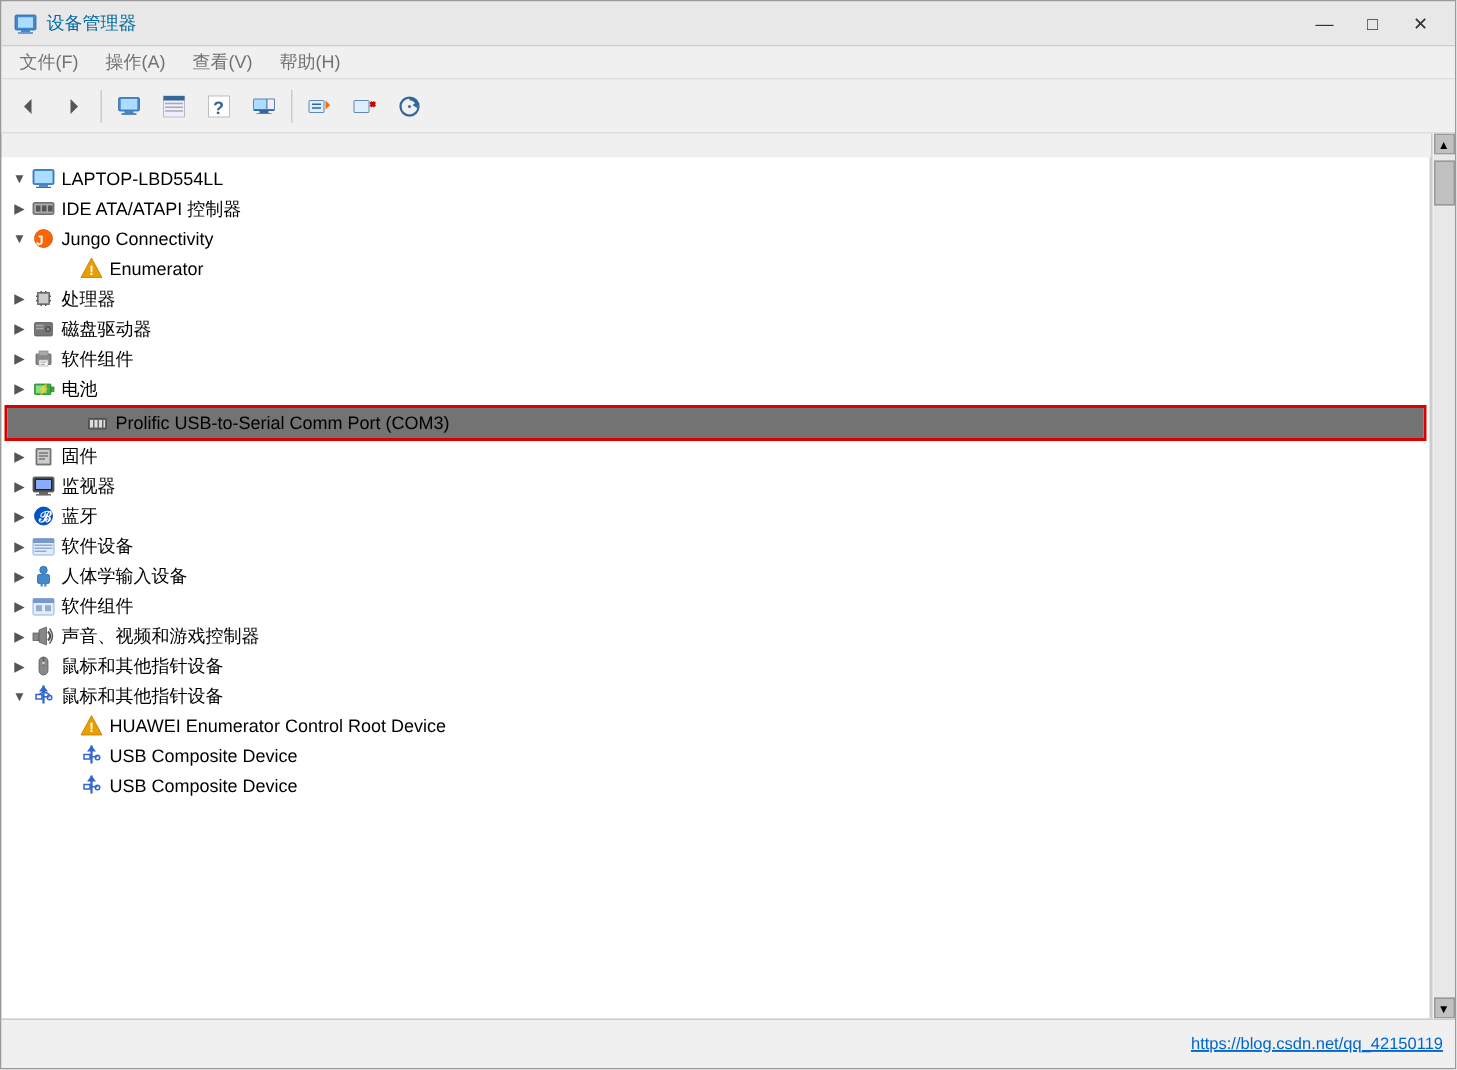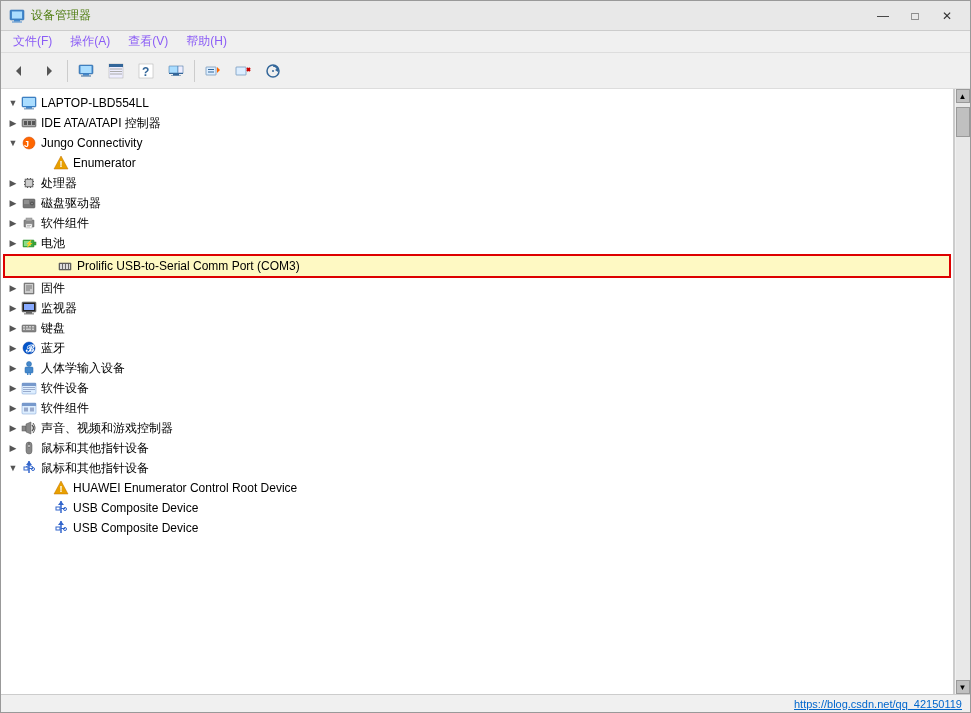--- a/index.html
+++ b/index.html
@@ -31,21 +31,21 @@
       border-bottom: 1px solid #ccc;
       justify-content: space-between;
     }
     .title-bar-left {
       display: flex;
       align-items: center;
       gap: 6px;
     }
     .title-text {
       font-size: 12px;
-      color: #4d7c0f;
+      color: #0369a1;
     }
     .title-bar-controls {
       display: flex;
       gap: 2px;
     }
     .title-btn {
       width: 30px;
       height: 20px;
       background: transparent;
       border: none;
@@ -64,21 +64,21 @@
       display: flex;
       align-items: center;
       padding: 0 4px;
       border-bottom: 1px solid #ddd;
       gap: 2px;
     }
     .menu-item {
       padding: 2px 8px;
       font-size: 12px;
       cursor: pointer;
-      color: #8b5cf6;
+      color: #737373;
     }
 
     
     .toolbar {
       height: 36px;
       background: #f0f0f0;
       display: flex;
       align-items: center;
       padding: 0 4px;
       border-bottom: 1px solid #ddd;
@@ -109,20 +109,21 @@
       overflow: hidden;
     }
 
     
     .tree-panel {
       flex: 1;
       background: #fff;
       overflow-y: auto;
       padding: 4px 0;
       border-right: 1px solid #ccc;
+      margin-top: 16px;
     }
 
     
     .tree-panel::-webkit-scrollbar { width: 16px; }
     .tree-panel::-webkit-scrollbar-track { background: #f0f0f0; }
     .tree-panel::-webkit-scrollbar-thumb { background: #c0c0c0; border: 1px solid #999; }
 
     .tree-item {
       display: flex;
       align-items: center;
@@ -163,21 +164,21 @@
       font-size: 12px;
     }
 
     
     .indent-0 { padding-left: 4px; }
     .indent-1 { }
     .indent-2 { padding-left: 36px; }
 
     
     .status-bar {
-      height: 18px;
+      height: 33px;
       background: #f0f0f0;
       border-top: 1px solid #ccc;
       display: flex;
       align-items: center;
       justify-content: flex-end;
       padding: 0 8px;
       text-decoration: underline;
     }
     .status-text {
       font-size: 11px;
@@ -407,21 +408,21 @@
             <rect x="13" y="7" width="2" height="3" fill="#44aa44" stroke="#228822" stroke-width="0.5"></rect>
             <rect x="3" y="6" width="7" height="5" fill="#88dd88"></rect>
             <text x="4" y="11" font-size="7" fill="#006600" font-weight="bold">⚡</text>
           </svg>
         </span>
         <span class="item-label">电池</span>
       </div>
 
       <div style="border: 2px solid #dd0000; margin: 1px 2px 0 2px;">
 
-        <div class="tree-item indent-2" style="background:#fef9c3;">
+        <div class="tree-item indent-2" style="background:#737373;">
           <span class="expand-icon leaf"></span>
           <span class="item-icon">
             <svg width="16" height="16" viewBox="0 0 16 16">
               <rect x="2" y="5" width="12" height="7" rx="0.5" fill="#666" stroke="#444" stroke-width="0.5"></rect>
               <rect x="3" y="6" width="2" height="5" fill="#ddd"></rect>
               <rect x="6" y="6" width="2" height="5" fill="#ddd"></rect>
               <rect x="9" y="6" width="2" height="5" fill="#ddd"></rect>
               <rect x="12" y="6" width="1" height="5" fill="#ddd"></rect>
             </svg>
           </span>
@@ -451,73 +452,57 @@
             <rect x="1" y="2" width="14" height="10" rx="1" fill="#666" stroke="#444" stroke-width="0.5"></rect>
             <rect x="2" y="3" width="12" height="8" fill="#222"></rect>
             <rect x="3" y="4" width="10" height="6" fill="#88aaff"></rect>
             <rect x="5" y="12" width="6" height="1.5" fill="#666"></rect>
             <rect x="3" y="13.5" width="10" height="0.8" fill="#444"></rect>
           </svg>
         </span>
         <span class="item-label">监视器</span>
       </div>
 
-      <div class="tree-item indent-1">
-        <span class="expand-icon collapsed"></span>
-        <span class="item-icon">
-          <svg width="16" height="16" viewBox="0 0 16 16">
-            <rect x="1" y="5" width="14" height="7" rx="1" fill="#888" stroke="#555" stroke-width="0.5"></rect>
-            <rect x="2" y="6" width="2" height="1.5" fill="#ccc"></rect>
-            <rect x="5" y="6" width="2" height="1.5" fill="#ccc"></rect>
-            <rect x="8" y="6" width="2" height="1.5" fill="#ccc"></rect>
-            <rect x="11" y="6" width="2" height="1.5" fill="#ccc"></rect>
-            <rect x="2" y="8.5" width="2" height="1.5" fill="#ccc"></rect>
-            <rect x="5" y="8.5" width="5" height="1.5" fill="#ccc"></rect>
-            <rect x="11" y="8.5" width="2" height="1.5" fill="#ccc"></rect>
-          </svg>
-        </span>
-        <span class="item-label">键盘</span>
-      </div>
 
       <div class="tree-item indent-1">
         <span class="expand-icon collapsed"></span>
         <span class="item-icon">
           <svg width="16" height="16" viewBox="0 0 16 16">
             <circle cx="8" cy="8" r="6" fill="#0055cc" stroke="#003399" stroke-width="0.5"></circle>
             <text x="5" y="12" font-size="10" fill="white" font-weight="bold">ℬ</text>
           </svg>
         </span>
         <span class="item-label">蓝牙</span>
-      </div>
-
-      <div class="tree-item indent-1">
-        <span class="expand-icon collapsed"></span>
-        <span class="item-icon">
-          <svg width="16" height="16" viewBox="0 0 16 16">
-            <circle cx="8" cy="4" r="2.5" fill="#4488cc" stroke="#2266aa" stroke-width="0.5"></circle>
-            <rect x="4" y="7" width="8" height="6" rx="1" fill="#4488cc" stroke="#2266aa" stroke-width="0.5"></rect>
-            <rect x="6" y="13" width="1.5" height="2" fill="#4488cc"></rect>
-            <rect x="8.5" y="13" width="1.5" height="2" fill="#4488cc"></rect>
-          </svg>
-        </span>
-        <span class="item-label">人体学输入设备</span>
       </div>
 
       <div class="tree-item indent-1">
         <span class="expand-icon collapsed"></span>
         <span class="item-icon">
           <svg width="16" height="16" viewBox="0 0 16 16">
             <rect x="1" y="3" width="14" height="11" rx="1" fill="#ddeeff" stroke="#7799cc" stroke-width="0.5"></rect>
             <rect x="1" y="3" width="14" height="3" fill="#7799cc"></rect>
             <rect x="2" y="7" width="12" height="1" fill="#99aacc"></rect>
             <rect x="2" y="9" width="12" height="1" fill="#99aacc"></rect>
             <rect x="2" y="11" width="8" height="1" fill="#99aacc"></rect>
           </svg>
         </span>
         <span class="item-label">软件设备</span>
+      </div>
+
+      <div class="tree-item indent-1">
+        <span class="expand-icon collapsed"></span>
+        <span class="item-icon">
+          <svg width="16" height="16" viewBox="0 0 16 16">
+            <circle cx="8" cy="4" r="2.5" fill="#4488cc" stroke="#2266aa" stroke-width="0.5"></circle>
+            <rect x="4" y="7" width="8" height="6" rx="1" fill="#4488cc" stroke="#2266aa" stroke-width="0.5"></rect>
+            <rect x="6" y="13" width="1.5" height="2" fill="#4488cc"></rect>
+            <rect x="8.5" y="13" width="1.5" height="2" fill="#4488cc"></rect>
+          </svg>
+        </span>
+        <span class="item-label">人体学输入设备</span>
       </div>
 
       <div class="tree-item indent-1">
         <span class="expand-icon collapsed"></span>
         <span class="item-icon">
           <svg width="16" height="16" viewBox="0 0 16 16">
             <rect x="1" y="3" width="14" height="11" rx="1" fill="#ddeeff" stroke="#7799cc" stroke-width="0.5"></rect>
             <rect x="1" y="3" width="14" height="3" fill="#7799cc"></rect>
             <rect x="3" y="7.5" width="4" height="4" fill="#99aacc"></rect>
             <rect x="9" y="7.5" width="4" height="4" fill="#99aacc"></rect>

